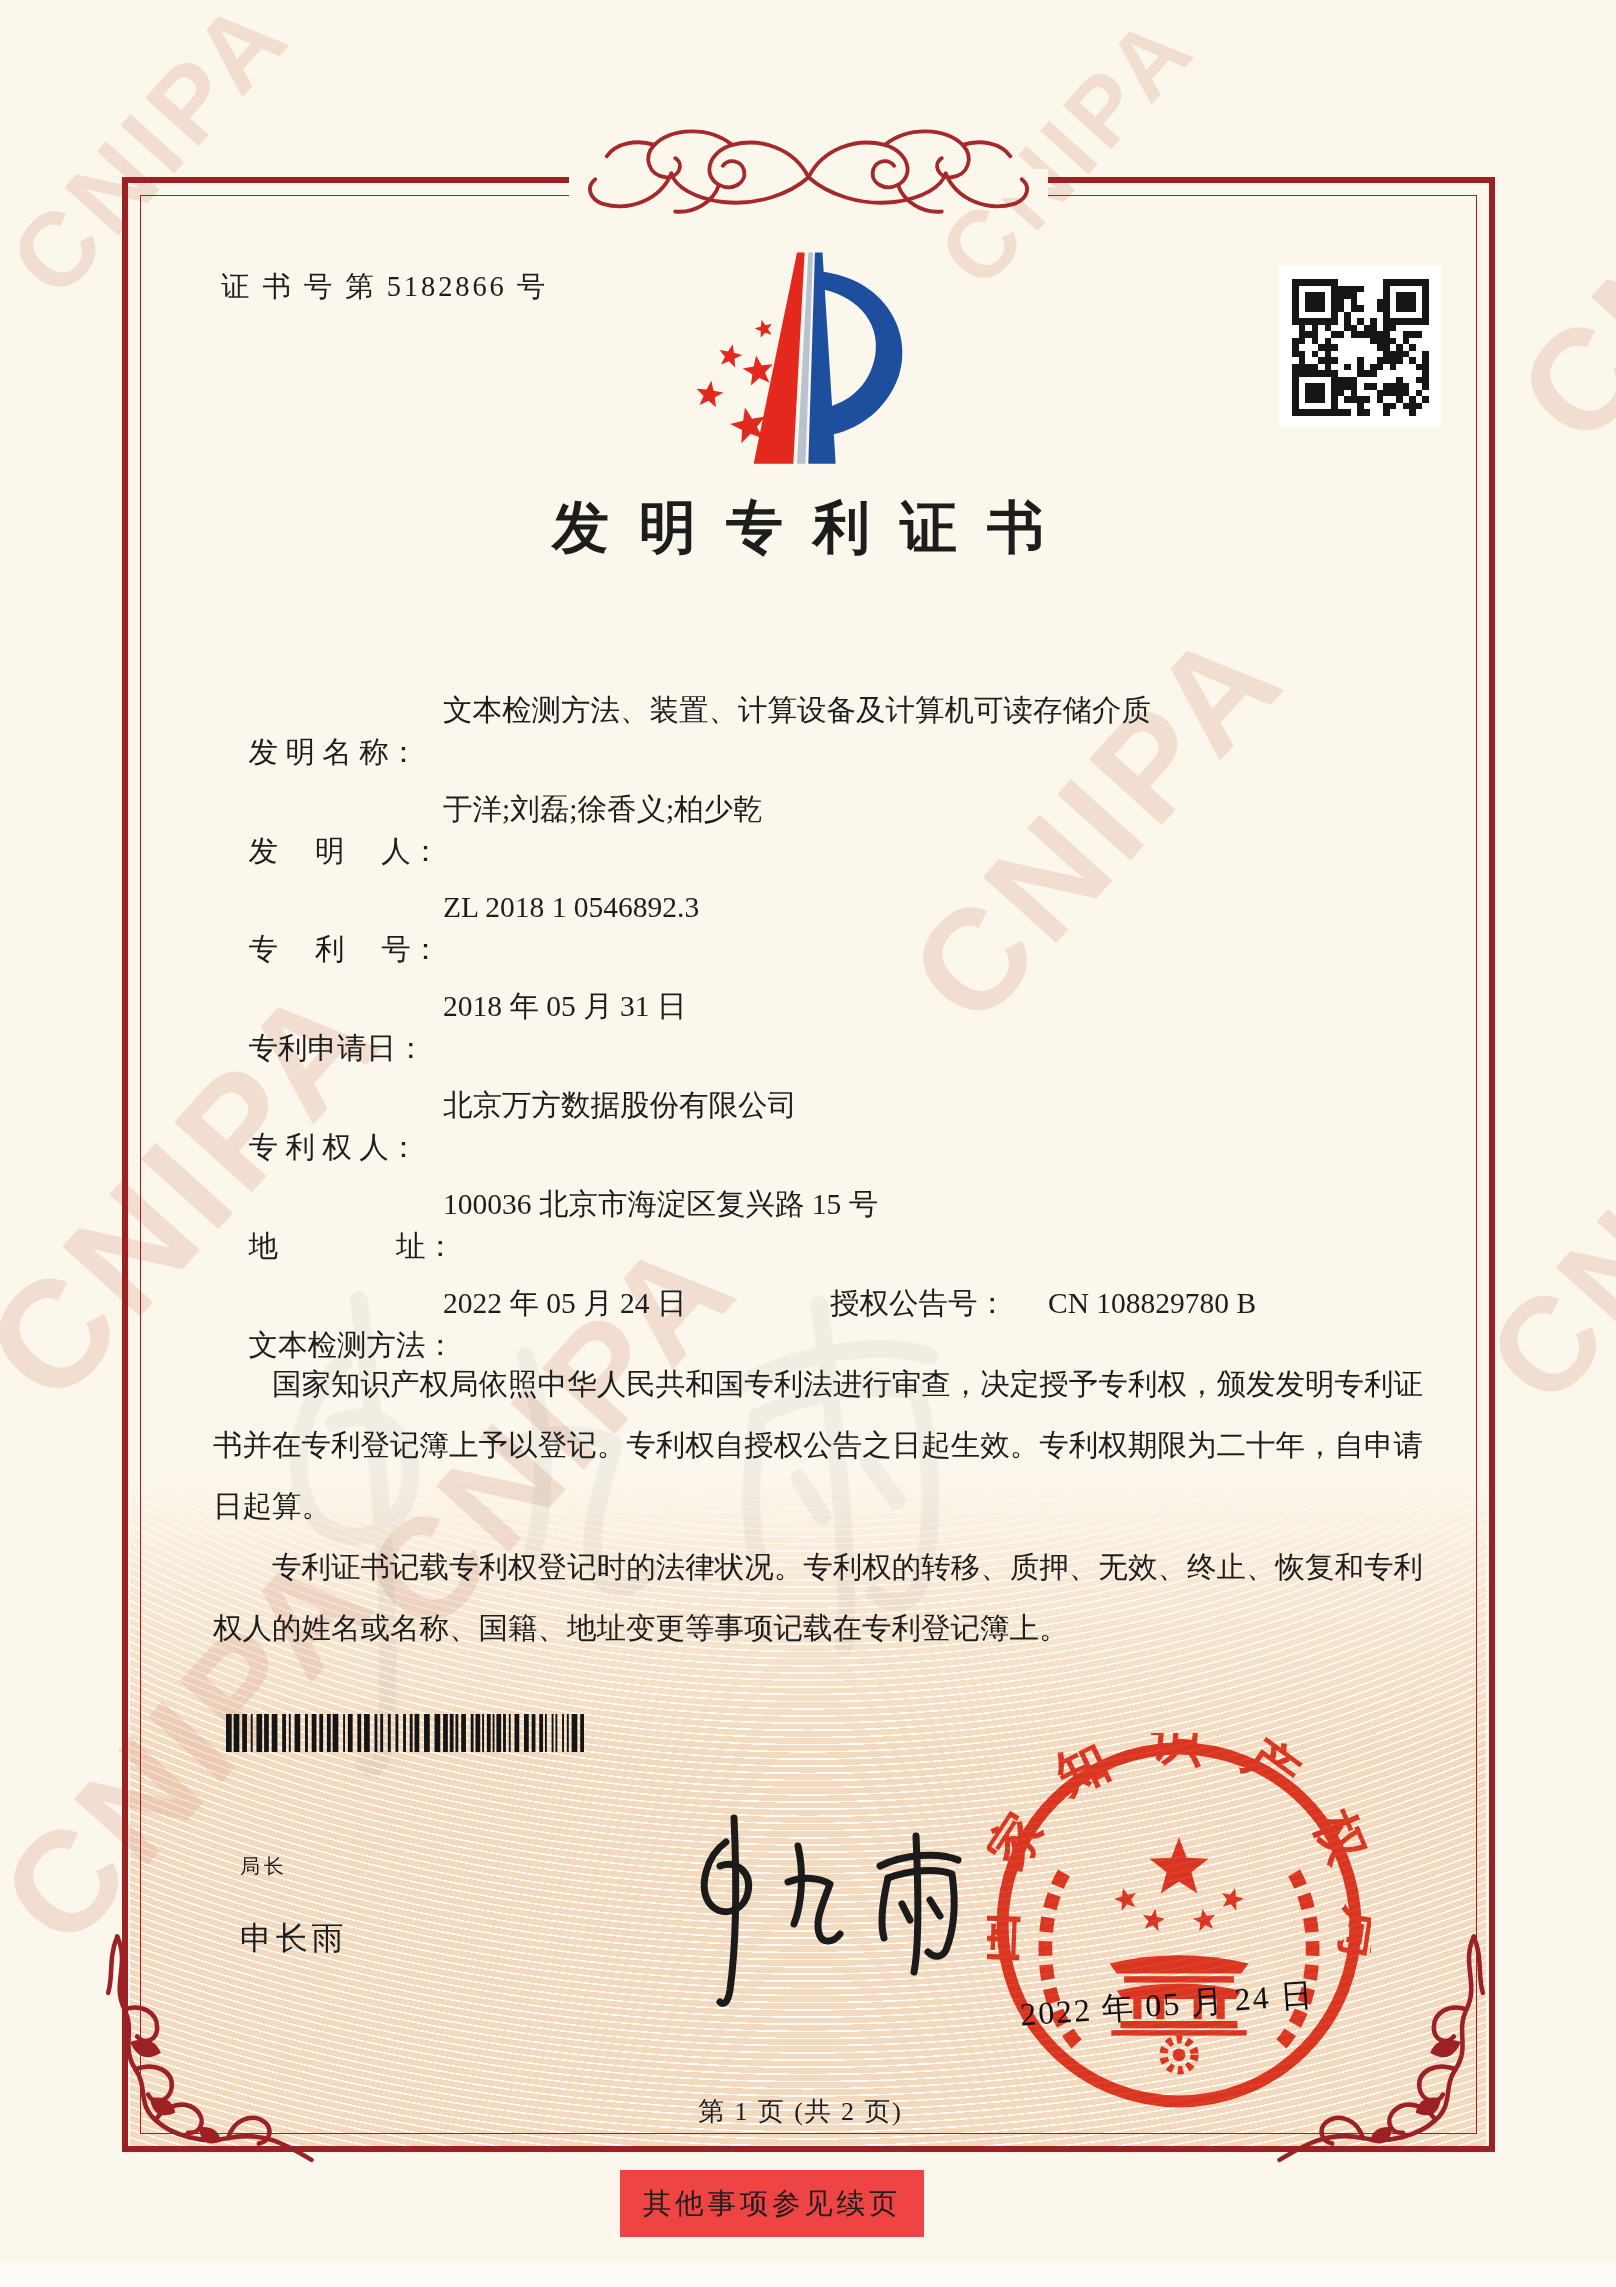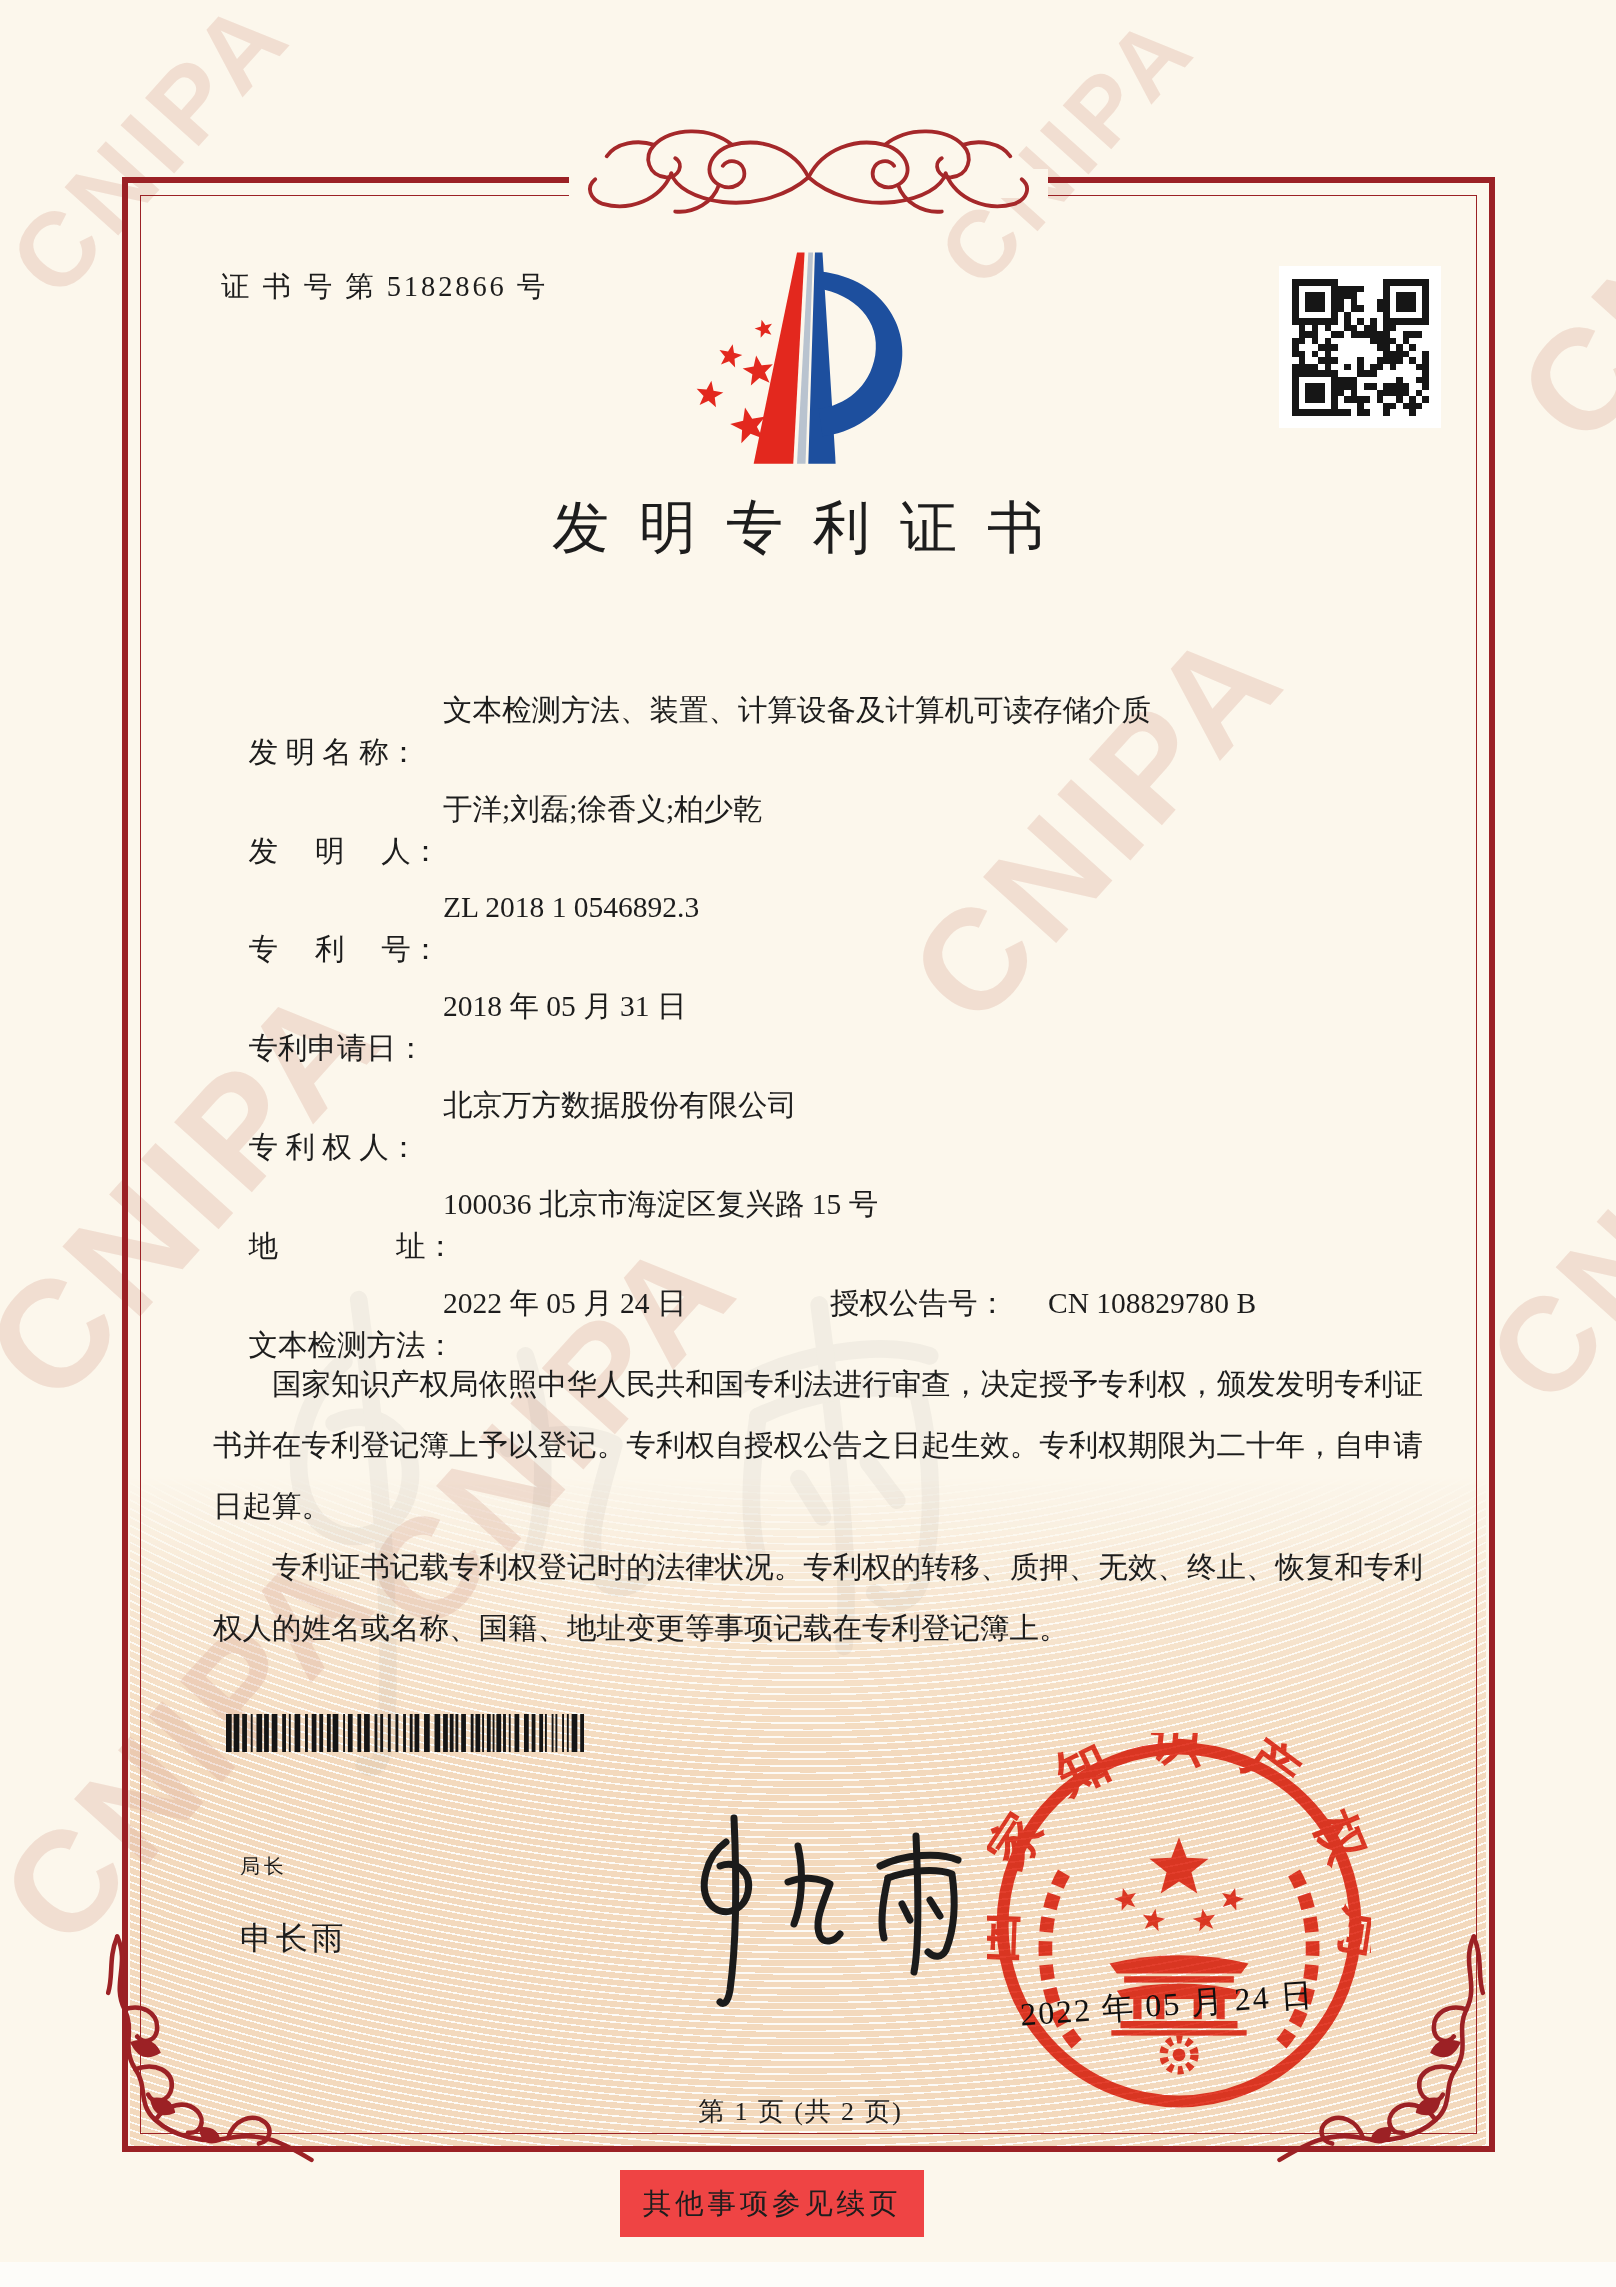--- a/index.html
+++ b/index.html
@@ -34,21 +34,21 @@
              transform:rotate(-5deg);}
 
   
   .cert-no{position:absolute;left:221px;top:268px;font-size:28.5px;letter-spacing:2.9px;
            white-space:pre;z-index:4;}
   .logo{position:absolute;left:683px;top:245px;width:245px;height:230px;z-index:4;}
   .qr{position:absolute;left:1279px;top:266px;width:162px;height:162px;background:#fff;
       z-index:4;display:flex;align-items:center;justify-content:center;}
   .qr svg{width:137px;height:137px;fill:#161616;}
   .title{position:absolute;left:0;right:13px;top:490px;text-align:center;font-size:57px;
-         font-weight:normal;letter-spacing:30px;padding-left:22px;z-index:4;}
+         font-weight:bold;letter-spacing:30px;padding-left:22px;z-index:4;}
 
   
   .row{position:absolute;left:219px;right:152px;font-size:29.5px;white-space:pre;z-index:4;line-height:42px;}
   .lbl{display:inline-block;white-space:pre;}
   .val{position:absolute;left:224px;top:0;white-space:pre;}
   .lbl2{position:absolute;left:611px;top:0;white-space:pre;}
   .val2{position:absolute;left:829px;top:0;white-space:pre;}
 
   .body-text{position:absolute;left:213px;top:1354px;width:1210px;font-size:29.5px;
              line-height:61px;text-align:justify;z-index:4;}

